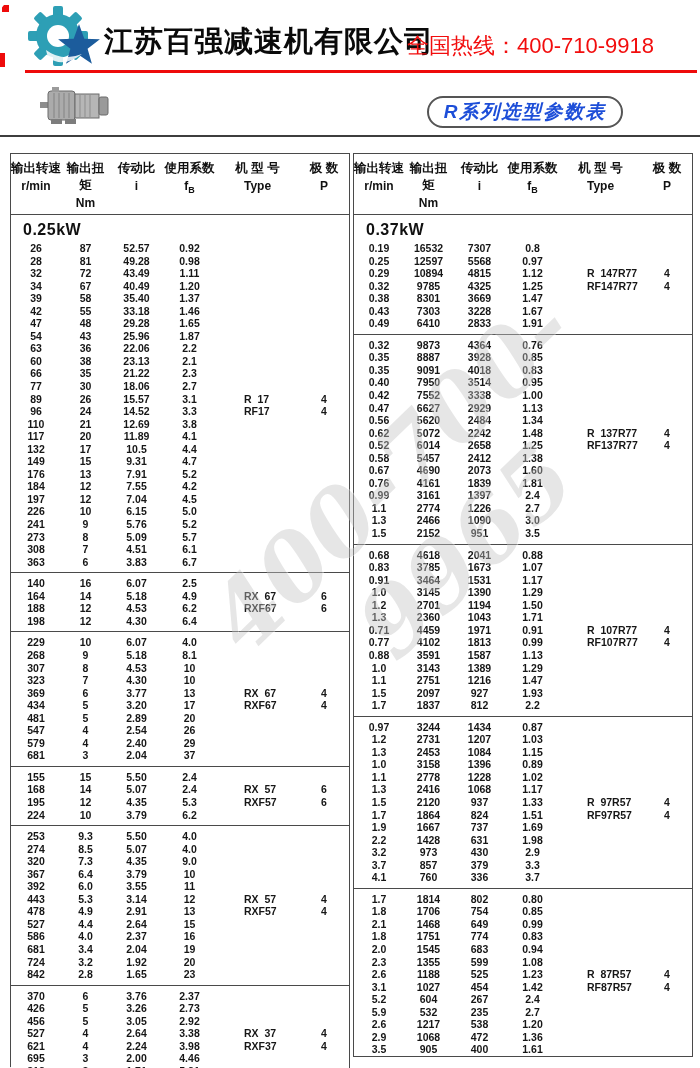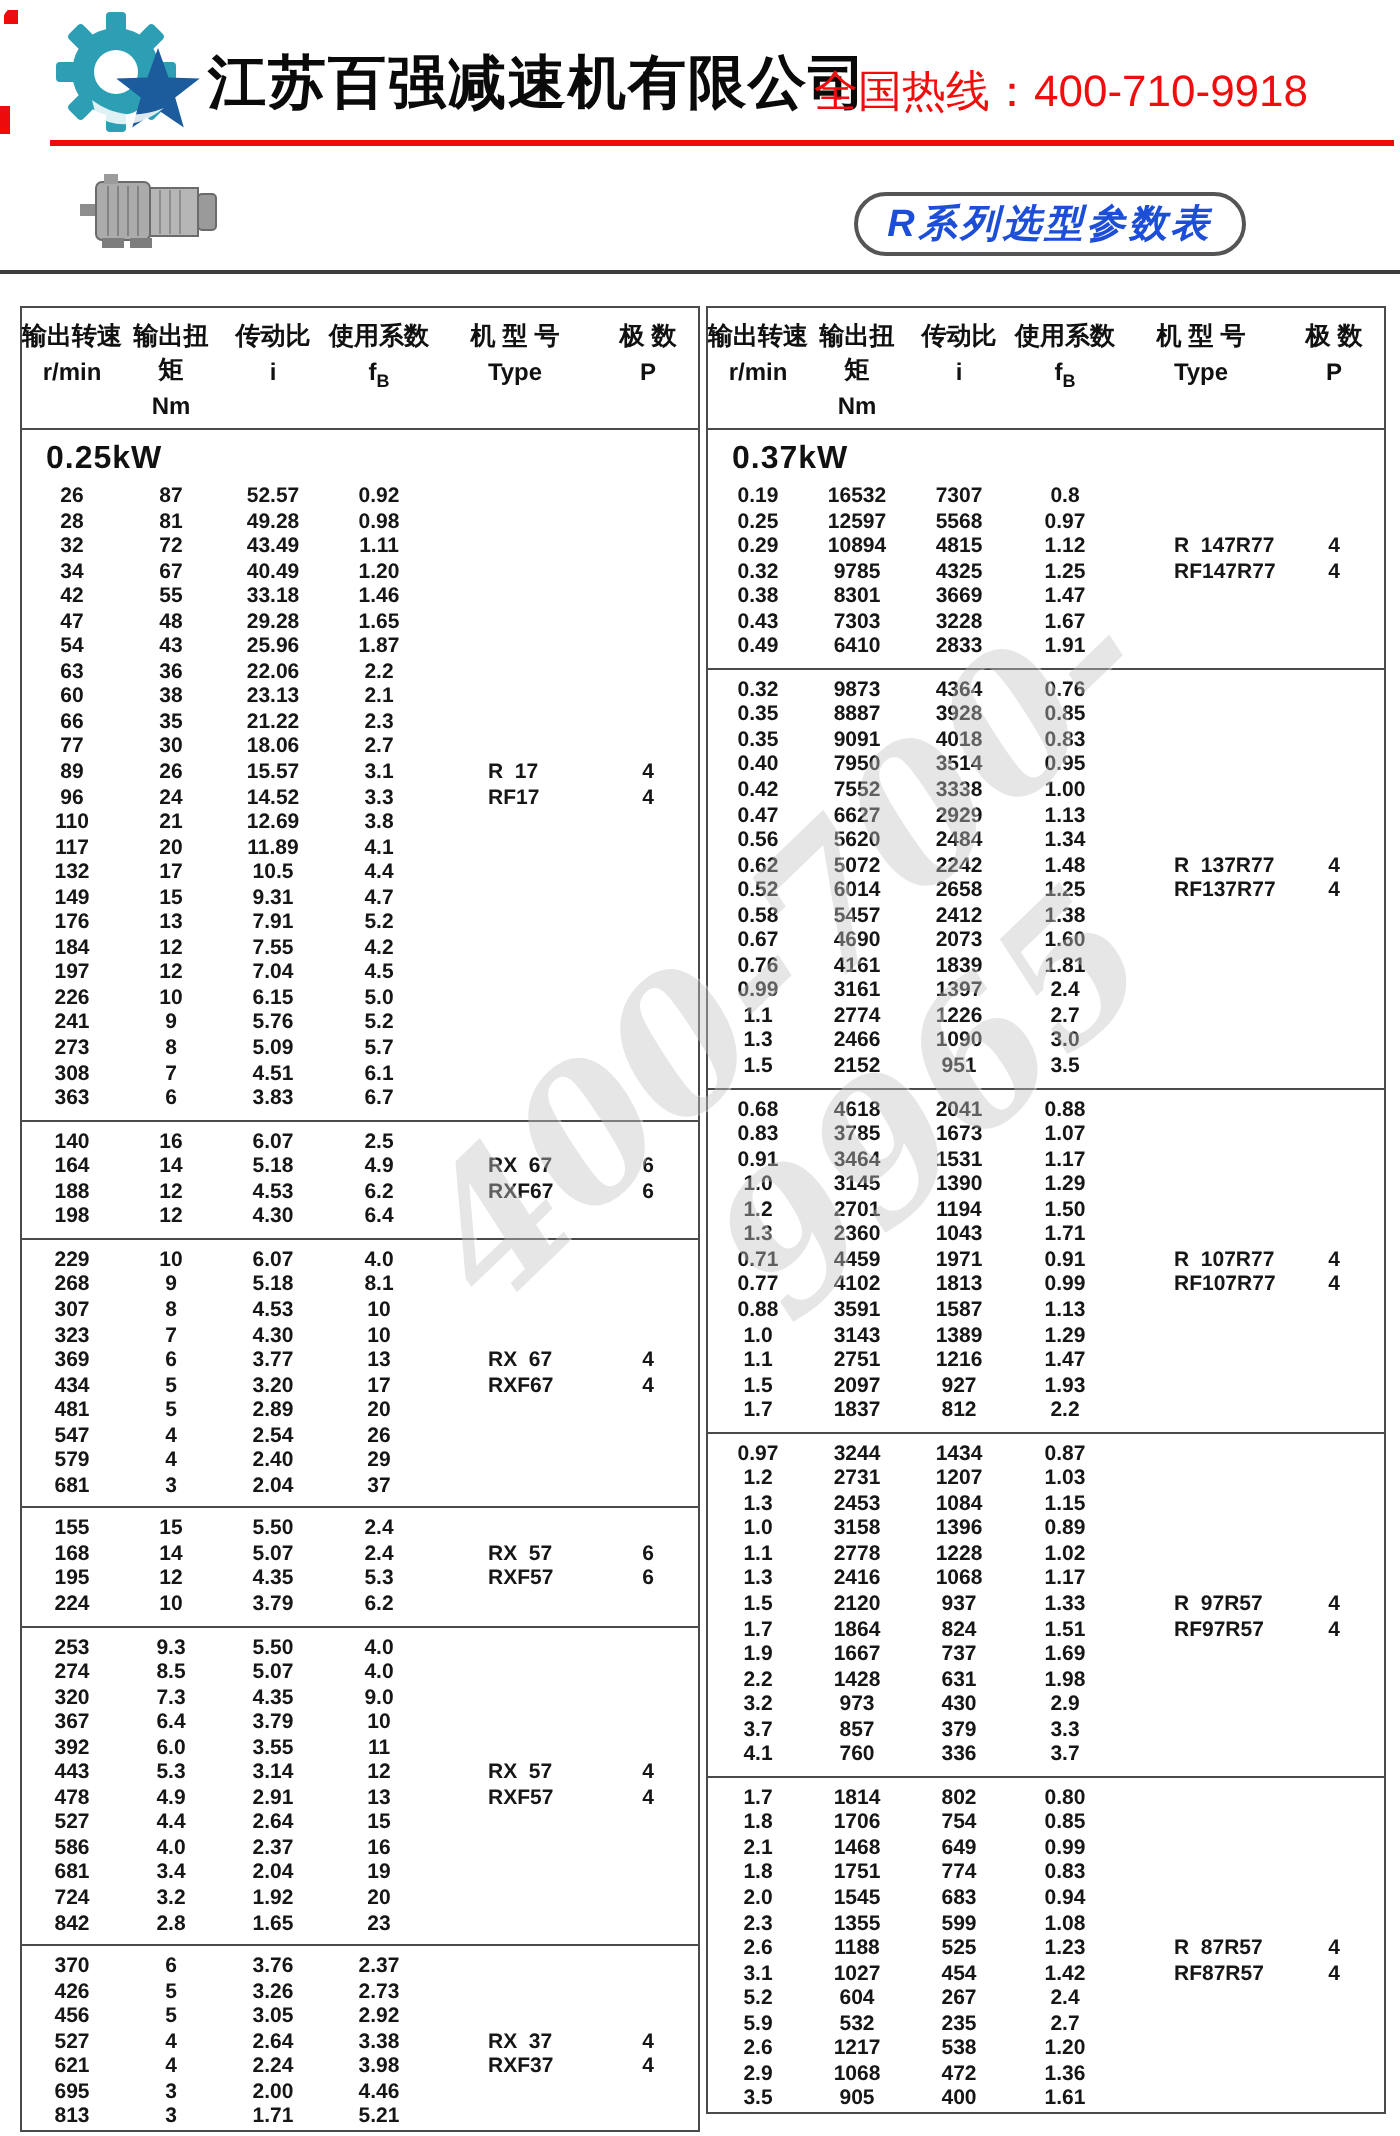--- a/index.html
+++ b/index.html
@@ -151,20 +151,28 @@
         <div class="cell c-ratio">43.49</div>
         <div class="cell c-fb">1.11</div>
         <div class="cell c-type"></div>
         <div class="cell c-poles"></div>
       </div>
       <div class="row">
         <div class="cell c-speed">34</div>
         <div class="cell c-torque">67</div>
         <div class="cell c-ratio">40.49</div>
         <div class="cell c-fb">1.20</div>
+        <div class="cell c-type"></div>
+        <div class="cell c-poles"></div>
+      </div>
+      <div class="row">
+        <div class="cell c-speed">39</div>
+        <div class="cell c-torque">58</div>
+        <div class="cell c-ratio">35.40</div>
+        <div class="cell c-fb">1.37</div>
         <div class="cell c-type"></div>
         <div class="cell c-poles"></div>
       </div>
       <div class="row">
         <div class="cell c-speed">42</div>
         <div class="cell c-torque">55</div>
         <div class="cell c-ratio">33.18</div>
         <div class="cell c-fb">1.46</div>
         <div class="cell c-type"></div>
         <div class="cell c-poles"></div>

